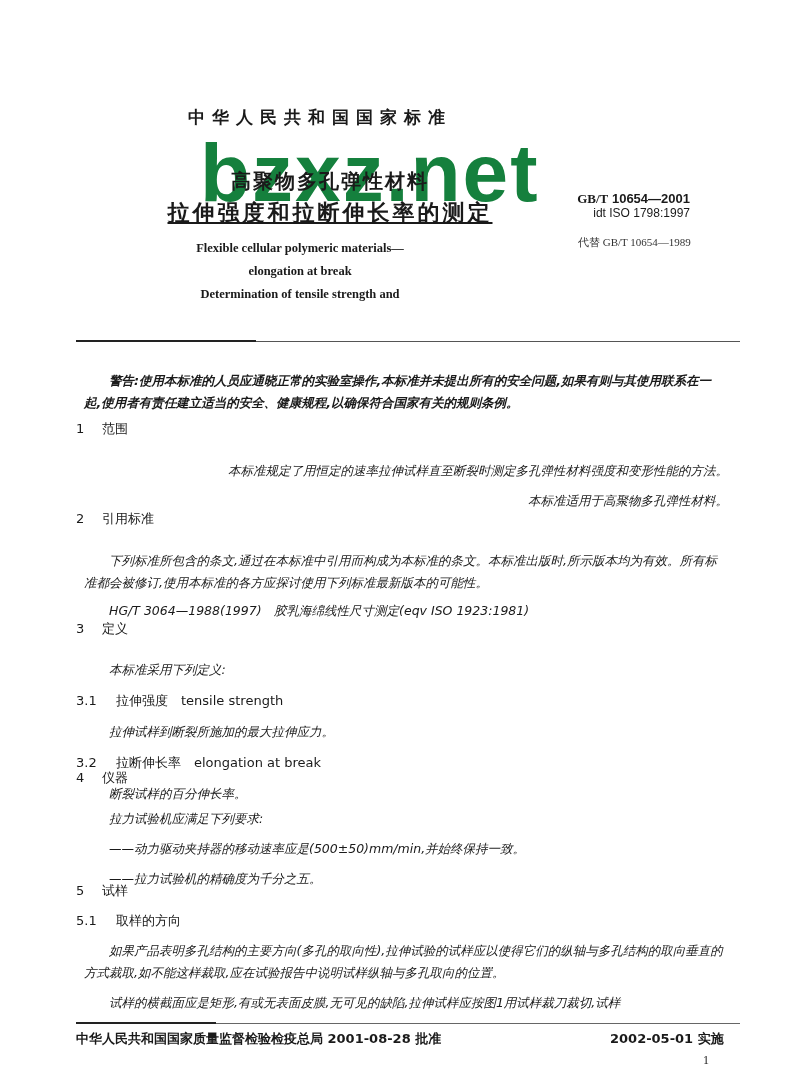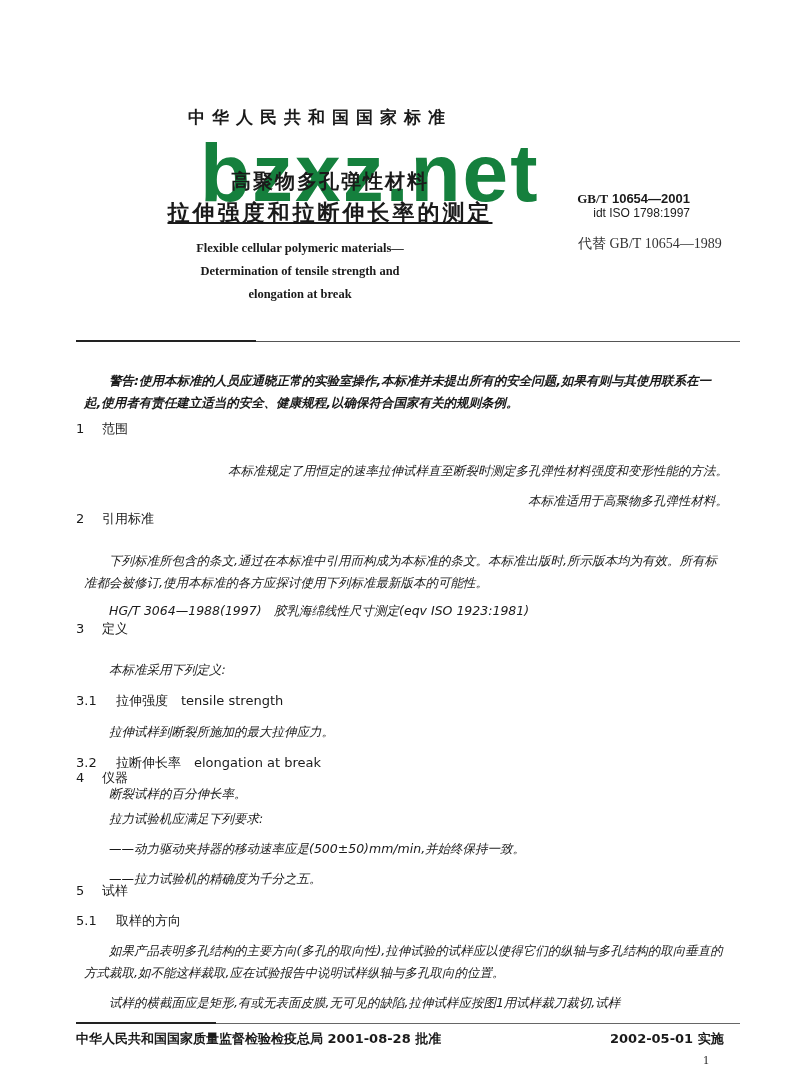--- a/index.html
+++ b/index.html
@@ -59,21 +59,21 @@
       width: 130px;
       z-index: 1;
     }
     .std-code .gb { font-weight: bold; }
     .std-code .idt { font-size: 12px; }
     .std-code b { font-family: "Liberation Serif", serif; font-weight: bold; }
 
     .replaces {
       left: 578px; top: 235px;
       font-family: "Liberation Serif", serif;
-      font-size: 14px;
+      font-size: 11px;
       color: #333;
       z-index: 1;
     }
 
     .title-en {
       left: 180px; width: 240px;
       text-align: center;
       font-family: "Liberation Serif", serif;
       font-weight: bold;
       font-size: 12.5px;
@@ -152,22 +152,22 @@
     <b>GB/T</b>
     <span>10654—2001</span>
   </div>
   <div class="idt">idt ISO 1798:1997</div>
 </div>
 
 <div class="abs replaces">代替 GB/T 10654—1989</div>
 
 <div class="abs title-en">
   <div>Flexible cellular polymeric materials—</div>
+  <div>elongation at break</div>
   <div>Determination of tensile strength and</div>
-  <div>elongation at break</div>
 </div>
 
 <div class="abs rule-top"></div>
 <div class="abs rule-top-thick"></div>
 
 <div class="abs body-text" style="top:362px;">
   <p class="para bold">警告:使用本标准的人员应通晓正常的实验室操作,本标准并未提出所有的安全问题,如果有则与其使用联系在一起,使用者有责任建立适当的安全、健康规程,以确保符合国家有关的规则条例。</p>
 </div>
 
 <div class="abs body-text" style="top:418px;">

